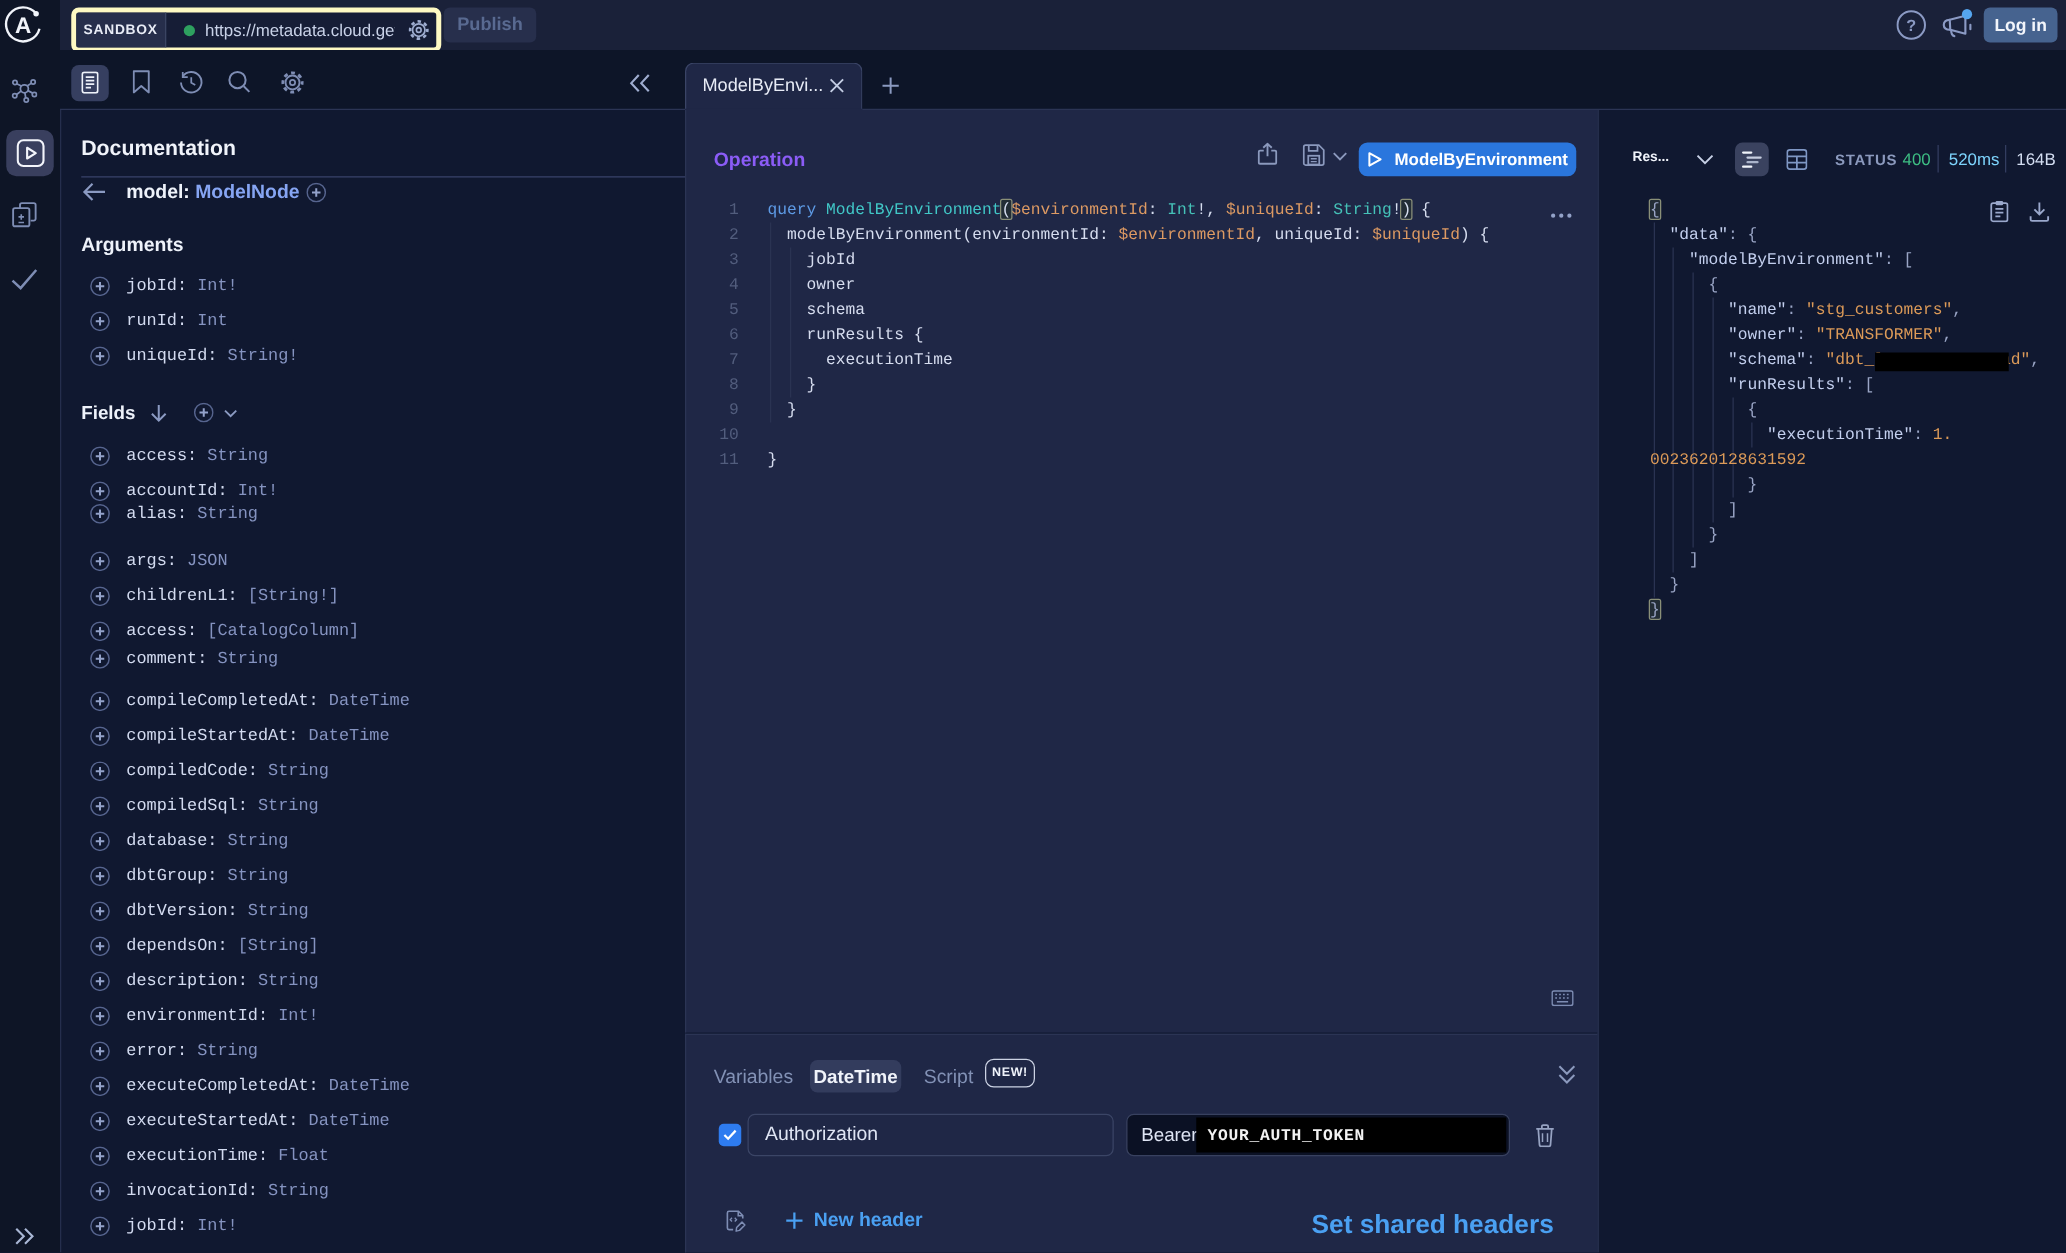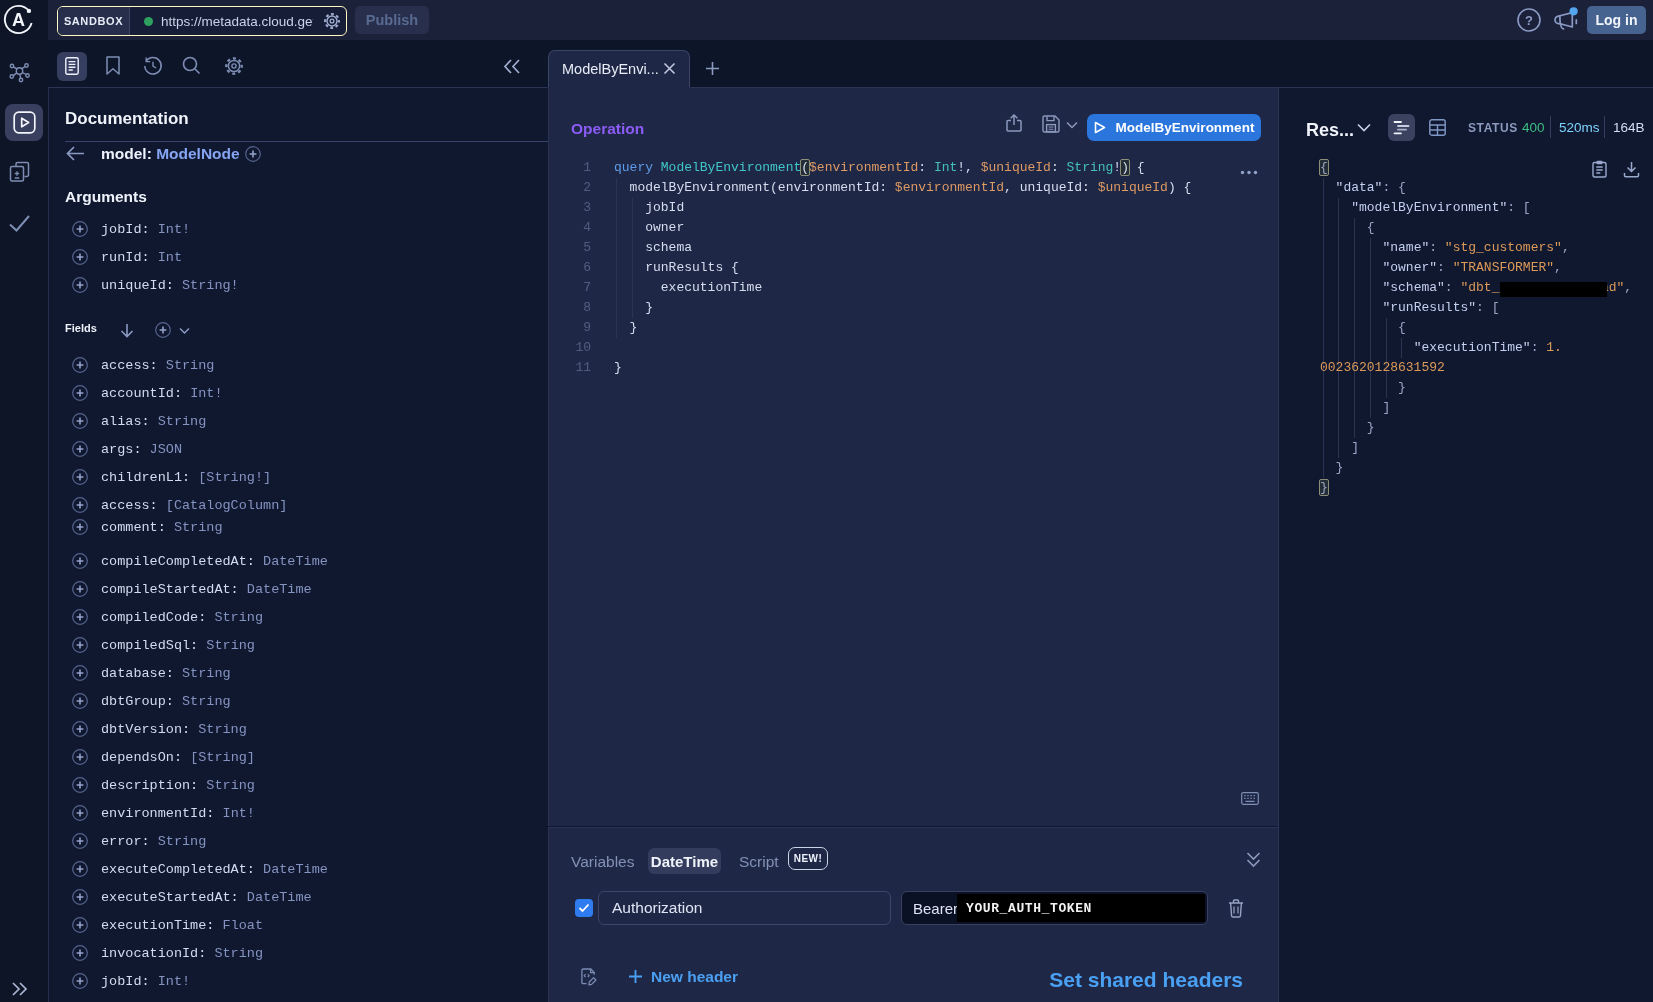--- a/index.html
+++ b/index.html
@@ -30,21 +30,21 @@
 </head>
 <body>
 <div class="abs" id="topbar"></div>
 
 <svg class="abs" style="left:3px;top:4px;z-index:5" width="31" height="31" viewBox="0 0 31 31">
   <path d="M28.6 19 A13.6 13.6 0 1 1 25.9 6.76" fill="none" stroke="#f1f4fa" stroke-width="1.9"></path>
   <circle cx="25.9" cy="6.9" r="2.2" fill="#f1f4fa"></circle>
   <text x="15.5" y="22" text-anchor="middle" font-family="Liberation Sans" font-size="18" font-weight="bold" fill="#f1f4fa">A</text>
 </svg>
 
-<div class="abs" style="left:57px;top:6px;width:288px;height:28px;border:1px solid #fef9c3;border-radius:6px;background:#161d36;display:flex;overflow:hidden">
+<div class="abs" style="left:57px;top:6px;width:288px;height:28px;border:4px solid #fef9c3;border-radius:6px;background:#161d36;display:flex;overflow:hidden">
   <div style="width:71px;background:#262e4b;border-right:1px solid #3a4462;display:flex;align-items:center;justify-content:center;color:#e8ecf6;font-size:11px;font-weight:bold;letter-spacing:.6px">SANDBOX</div>
   <div style="flex:1;display:flex;align-items:center;padding-left:14px;overflow:hidden">
     <span style="width:9px;height:9px;border-radius:50%;background:#2ea05f;flex:none"></span>
     <span style="margin-left:8px;color:#c9d2e8;font-size:13.5px;white-space:nowrap;width:152px;overflow:hidden;display:inline-block">https://metadata.cloud.getdbt.com</span>
   </div>
   <svg style="position:absolute;right:5px;top:5px" width="18" height="18" viewBox="0 0 18 18" fill="none" stroke="#9fadd0">
     <circle cx="9" cy="9" r="5" stroke-width="1.4"></circle>
     <circle cx="9" cy="9" r="6.9" stroke-width="2.1" stroke-dasharray="2.8 2.62" stroke-dashoffset="1.2"></circle>
     <circle cx="9" cy="9" r="1.9" stroke-width="1.3"></circle>
   </svg>
@@ -163,21 +163,21 @@
     <span class="ft">Int</span>
   </div>
 <div class="docrow" style="top:271px">
     <svg width="16" height="16" viewBox="0 0 16 16" fill="none">
       <circle cx="8" cy="8" r="7.3" stroke="#56648e" stroke-width="1.2"></circle>
       <path d="M8 4.6 V11.4 M4.6 8 H11.4" stroke="#93a2ca" stroke-width="1.6"></path>
     </svg>
     <span class="fn">uniqueId: </span>
     <span class="ft">String!</span>
   </div>
-<div class="abs" style="left:65px;top:322px;color:#eef2fa;font-size:11px;font-weight:bold">Fields</div>
+<div class="abs" style="left:65px;top:322px;color:#eef2fa;font-size:15px;font-weight:bold">Fields</div>
 <svg class="abs" style="left:120px;top:323px" width="14" height="15" viewBox="0 0 14 15" fill="none" stroke="#8b9ac2" stroke-width="1.6">
     <path d="M7 1 V13 M1.5 8 L7 13.5 L12.5 8"></path>
   </svg>
 <div class="abs" style="left:155px;top:322px">
     <svg width="16" height="16" viewBox="0 0 16 16" fill="none">
       <circle cx="8" cy="8" r="7.3" stroke="#56648e" stroke-width="1.2"></circle>
       <path d="M8 4.6 V11.4 M4.6 8 H11.4" stroke="#93a2ca" stroke-width="1.6"></path>
     </svg>
   </div>
 <svg class="abs" style="left:179px;top:327px" width="11" height="8" viewBox="0 0 11 8" fill="none" stroke="#8b9ac2" stroke-width="1.5">
@@ -192,21 +192,21 @@
     <span class="ft">String</span>
   </div>
 <div class="docrow" style="top:379px">
     <svg width="16" height="16" viewBox="0 0 16 16" fill="none">
       <circle cx="8" cy="8" r="7.3" stroke="#56648e" stroke-width="1.2"></circle>
       <path d="M8 4.6 V11.4 M4.6 8 H11.4" stroke="#93a2ca" stroke-width="1.6"></path>
     </svg>
     <span class="fn">accountId: </span>
     <span class="ft">Int!</span>
   </div>
-<div class="docrow" style="top:407px">
+<div class="docrow" style="top:397px">
     <svg width="16" height="16" viewBox="0 0 16 16" fill="none">
       <circle cx="8" cy="8" r="7.3" stroke="#56648e" stroke-width="1.2"></circle>
       <path d="M8 4.6 V11.4 M4.6 8 H11.4" stroke="#93a2ca" stroke-width="1.6"></path>
     </svg>
     <span class="fn">alias: </span>
     <span class="ft">String</span>
   </div>
 <div class="docrow" style="top:435px">
     <svg width="16" height="16" viewBox="0 0 16 16" fill="none">
       <circle cx="8" cy="8" r="7.3" stroke="#56648e" stroke-width="1.2"></circle>
@@ -446,21 +446,21 @@
   <path d="M10.6 1.2 V4.6 H14"></path>
   <path d="M5.6 6.2 L4.2 7.7 L5.6 9.2 M7.8 6.2 L9.2 7.7 L7.8 9.2" stroke-width="1.1"></path>
   <path d="M9.3 14 L13.6 9.7 L15.9 12 L11.6 16.3 L8.9 16.9 Z" stroke-linejoin="round" stroke-width="1.2"></path>
 </svg>
 <svg class="abs" style="left:628px;top:969px" width="15" height="15" viewBox="0 0 15 15" stroke="#4aa0f2" stroke-width="1.8" fill="none">
     <path d="M7.5 1 V14 M1 7.5 H14"></path>
   </svg>
 <div class="abs" style="left:651px;top:968px;color:#4aa0f2;font-size:15.5px;font-weight:600">New header</div>
 <div class="abs" style="left:1243px;top:968px;transform:translateX(-100%);color:#4aa0f2;font-size:21px;font-weight:bold">Set shared headers</div>
 <div class="abs" id="respanel"></div>
-<div class="abs" style="left:1306px;top:120px;color:#f0f3fa;font-size:18px;font-weight:bold">Res...</div>
+<div class="abs" style="left:1306px;top:120px;color:#f0f3fa;font-size:11px;font-weight:bold">Res...</div>
 <svg class="abs" style="left:1357px;top:123px" width="14" height="9" viewBox="0 0 14 9" fill="none" stroke="#c7d0e6" stroke-width="1.6">
     <path d="M1 1.5 L7 7.5 L13 1.5"></path>
   </svg>
 <div class="abs" style="left:1388px;top:114px;width:27px;height:27px;background:#3a425f;border-radius:6px"></div>
 <svg class="abs" style="left:1393px;top:119px" width="17" height="17" viewBox="0 0 17 17" stroke-linecap="round" fill="none">
   <path d="M1.5 3 H8" stroke="#f0f3fa" stroke-width="1.8"></path>
   <path d="M5 7 H15.5" stroke="#c6cde0" stroke-width="1.8"></path>
   <path d="M5 10.7 H13" stroke="#aab3ca" stroke-width="1.8"></path>
   <path d="M1.5 14.3 H8" stroke="#f0f3fa" stroke-width="1.8"></path>
 </svg>

